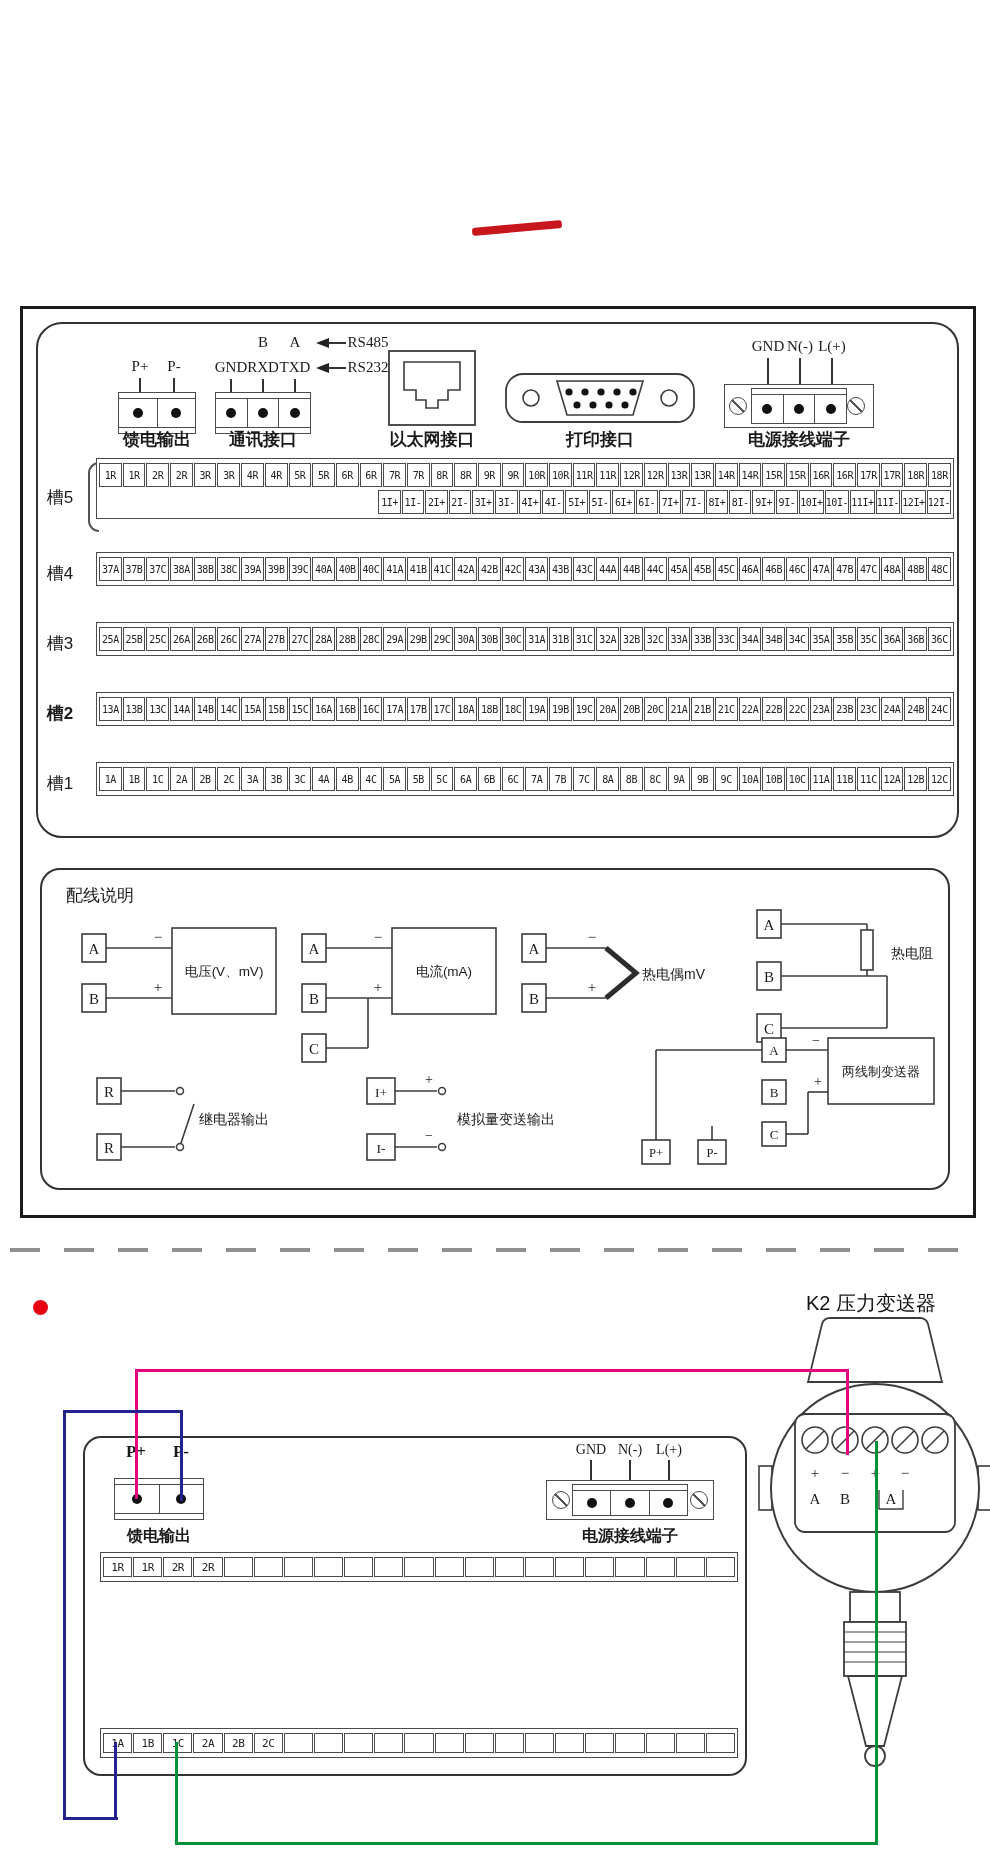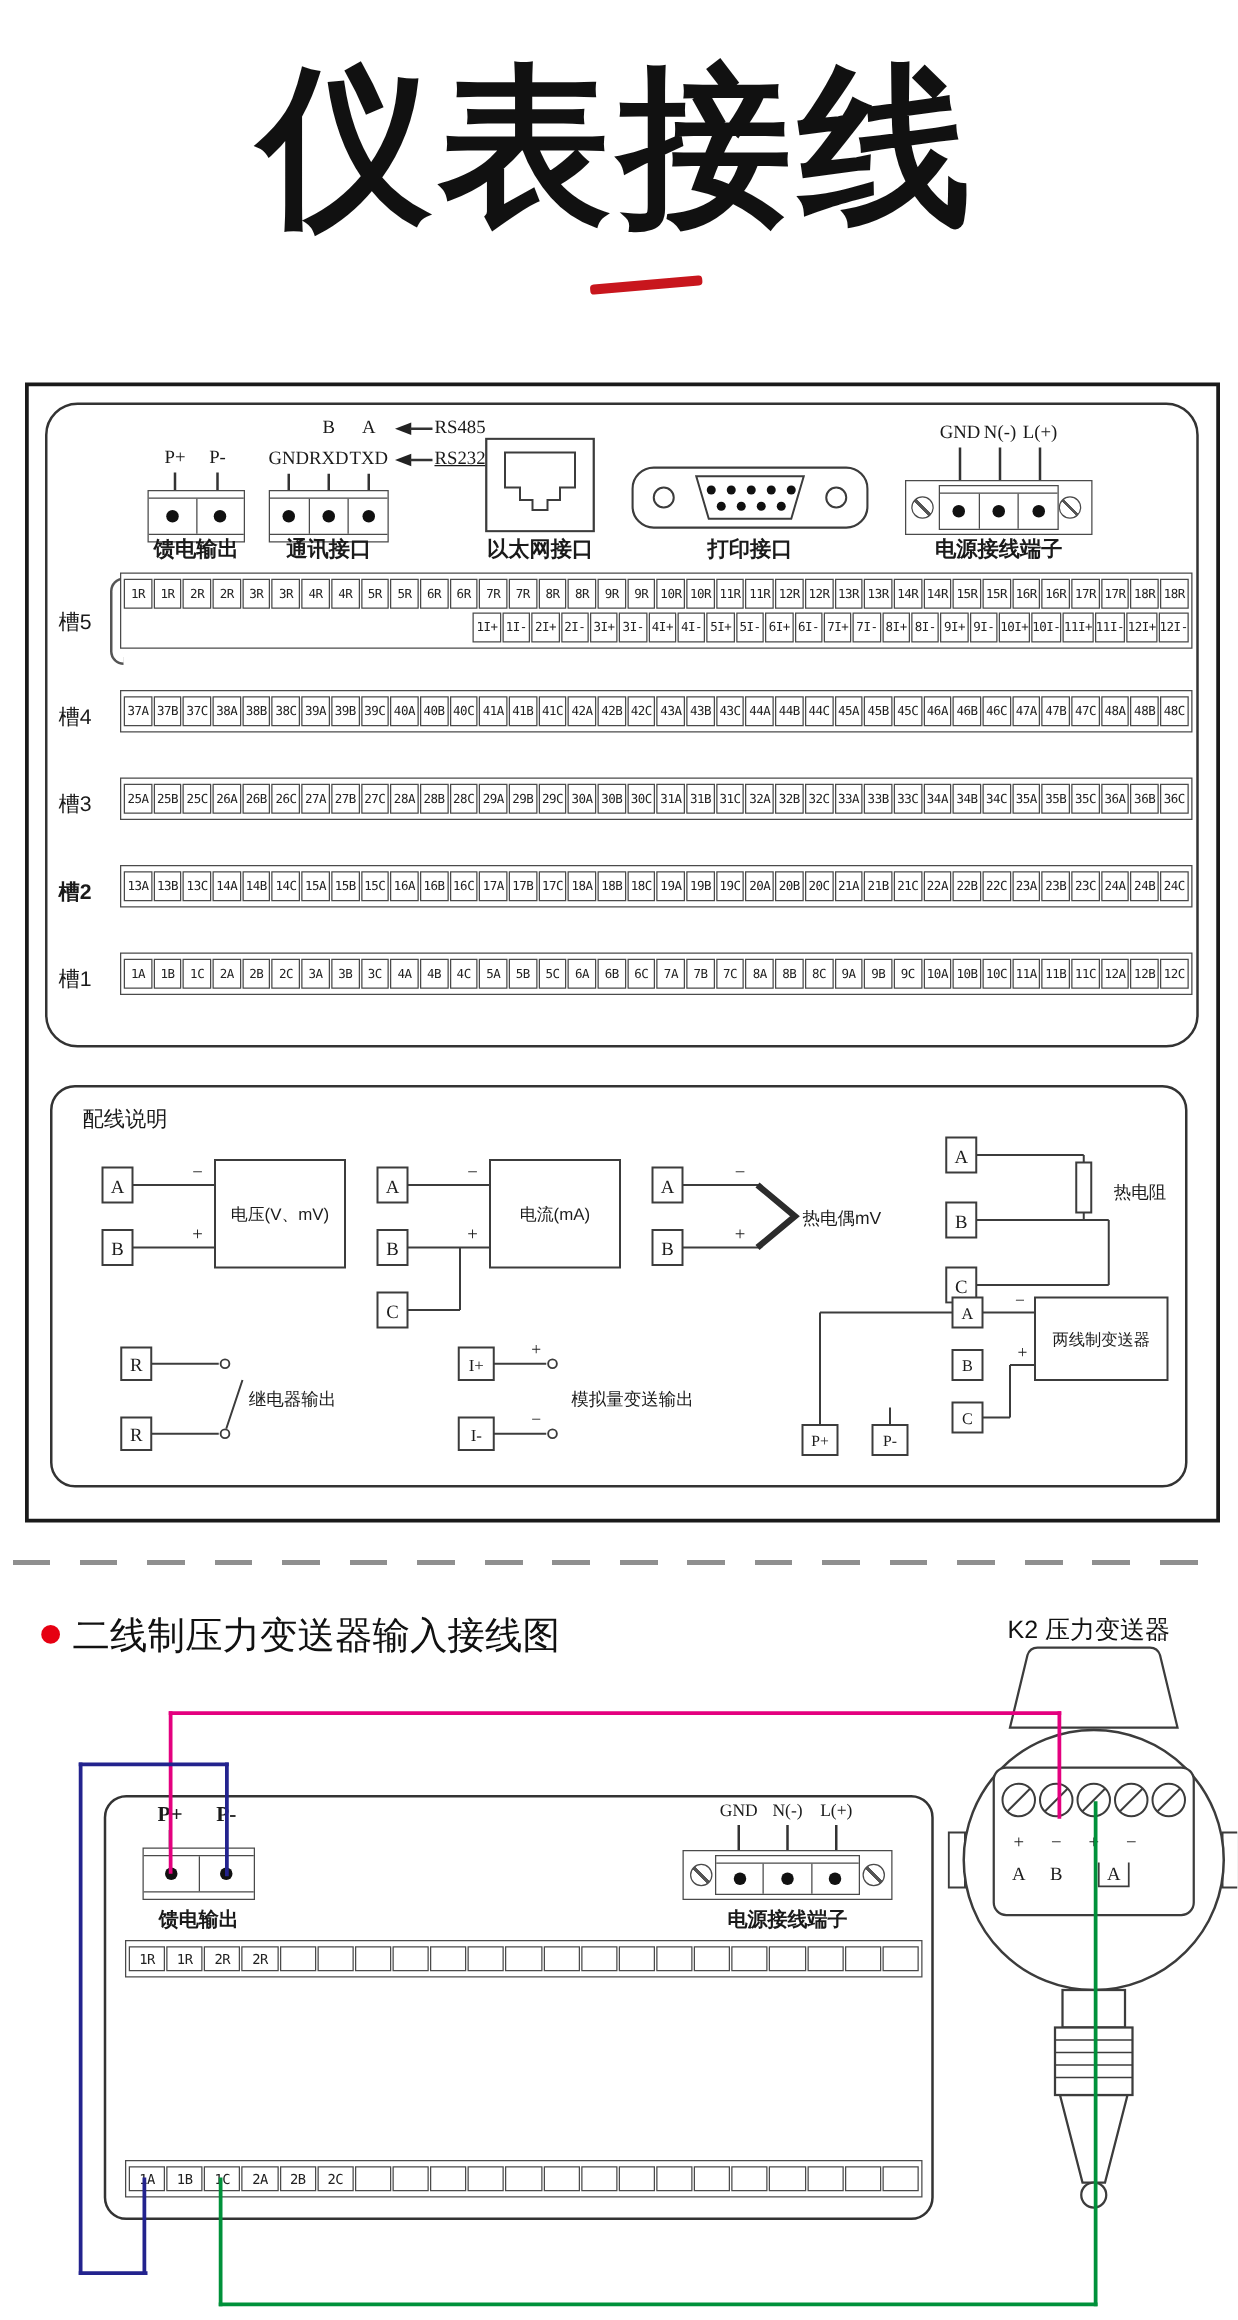--- a/index.html
+++ b/index.html
@@ -57,21 +57,20 @@
   .bullet{position:absolute;left:33px;top:1300px;width:15px;height:15px;border-radius:50%;background:#e60012;}
   .k2{position:absolute;left:806px;top:1290px;font-size:20px;color:#111;}
   .divider{position:absolute;left:10px;top:1248px;width:970px;height:4px;
            background:repeating-linear-gradient(90deg,#8f8f8f 0 30px,transparent 30px 54px);}
 </style>
 </head>
 <body>
 
 <div id="page">
 
-  <div class="title">仪表接线</div>
   <div class="red-dash"></div>
 
   <div class="main-box"></div>
   <div class="inner-panel"></div>
 
   <span class="lab pinlab" style="left:140px;top:358px;">P+</span>
   <span class="lab pinlab" style="left:174px;top:358px;">P-</span>
   <div class="vline" style="left:139px;top:378px;height:14px;"></div>
   <div class="vline" style="left:173px;top:378px;height:14px;"></div>
   <div class="tblock" style="left:118px;top:392px;width:78px;height:42px;">
@@ -91,21 +90,21 @@
   <span class="lab pinlab" style="left:263px;top:334px;">B</span>
   <span class="lab pinlab" style="left:295px;top:334px;">A</span>
   <div class="arrowl" style="left:316px;top:338px;"></div>
   <div class="hline" style="left:328px;top:342px;width:18px;"></div>
   <span class="lab pinlab" style="left:368px;top:334px;">RS485</span>
   <span class="lab pinlab" style="left:231px;top:359px;">GND</span>
   <span class="lab pinlab" style="left:263px;top:359px;">RXD</span>
   <span class="lab pinlab" style="left:295px;top:359px;">TXD</span>
   <div class="arrowl" style="left:316px;top:363px;"></div>
   <div class="hline" style="left:328px;top:367px;width:18px;"></div>
-  <span class="lab pinlab" style="left:368px;top:359px;text-decoration:underline;">RS232</span>
+  <span class="lab pinlab" style="left:368px;top:359px;">RS232</span>
   <div class="vline" style="left:230px;top:379px;height:13px;"></div>
   <div class="vline" style="left:262px;top:379px;height:13px;"></div>
   <div class="vline" style="left:294px;top:379px;height:13px;"></div>
   <div class="tblock" style="left:215px;top:392px;width:96px;height:42px;">
     <div class="band"></div>
     <div class="cells">
       <div class="tcell">
           <span class="dot"></span>
         </div>
       <div class="tcell">
@@ -513,21 +512,20 @@
     <text x="134" y="103" text-anchor="middle" font-size="13">C</text>
     <text x="176" y="9" text-anchor="middle" font-size="14">−</text>
     <text x="178" y="50" text-anchor="middle" font-size="14">+</text>
     <text x="16" y="121" text-anchor="middle" font-size="12.5">P+</text>
     <text x="72" y="121" text-anchor="middle" font-size="12.5">P-</text>
     <text x="241" y="40" text-anchor="middle" font-size="13" class="cn">两线制变送器</text>
   </svg>
 
   <div class="divider"></div>
   <div class="bullet"></div>
-  <div class="heading">二线制压力变送器输入接线图</div>
   <div class="k2">K2 压力变送器</div>
 
   <svg class="abs" style="left:758px;top:1316px;z-index:3;" width="234" height="460" viewBox="0 0 234 460">
     <path d="M64,8 Q66,2 72,2 H162 Q168,2 170,8 L184,66 H50 Z" fill="#fff" stroke="#3c3c3c" stroke-width="1.8"></path>
     <rect x="1" y="150" width="13" height="44" fill="#fff" stroke="#3c3c3c" stroke-width="1.6"></rect>
     <rect x="220" y="150" width="13" height="44" fill="#fff" stroke="#3c3c3c" stroke-width="1.6"></rect>
     <circle cx="117" cy="172" r="104" fill="#fff" stroke="#3c3c3c" stroke-width="2"></circle>
     <rect x="37" y="98" width="160" height="118" rx="10" fill="#fff" stroke="#3c3c3c" stroke-width="1.8"></rect>
     <g stroke="#3c3c3c" stroke-width="1.6" fill="#fff">
       <circle cx="57" cy="124" r="13"></circle>

